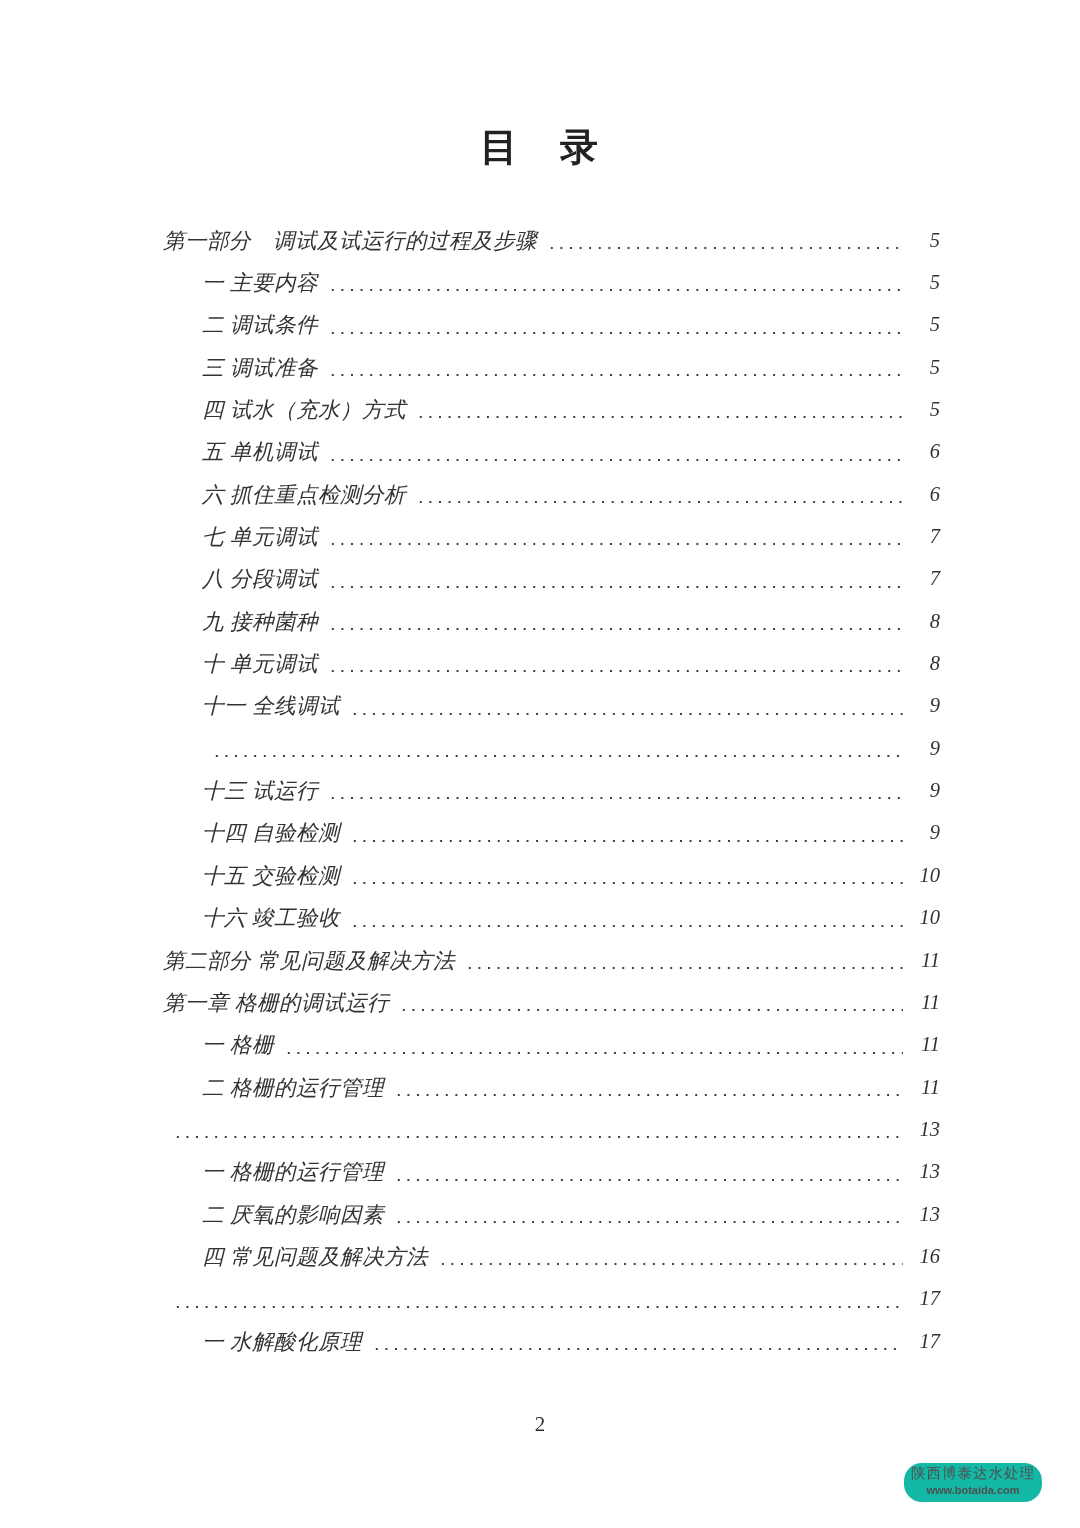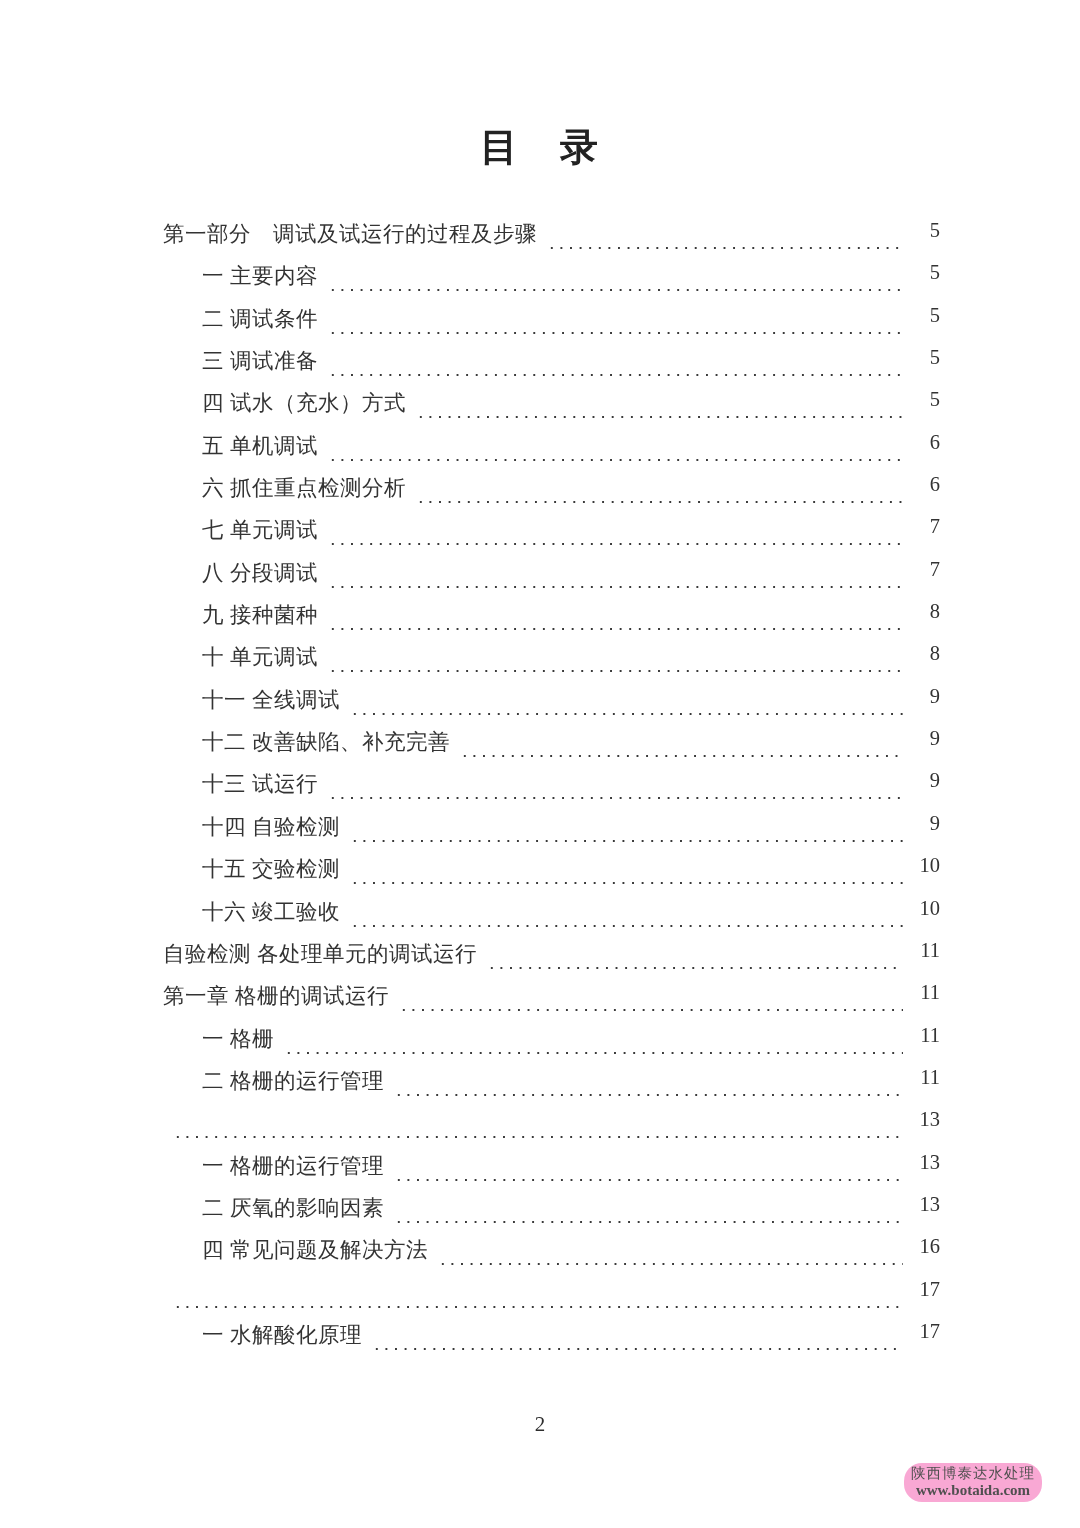--- a/index.html
+++ b/index.html
@@ -26,24 +26,25 @@
     color: #222222;
   }
   .toc {
     position: absolute;
     top: 219px;
     left: 163px;
     width: 777px;
   }
   .row {
     display: flex;
-    align-items: flex-start;
+    align-items: center;
     height: 42.35px;
     font-size: 21.5px;
     color: #333333;
+    font-style: italic;
   }
   .row.sub { padding-left: 39px; }
   .lbl { white-space: nowrap; letter-spacing: 0.5px; }
   .leader {
     flex: 1;
     align-self: stretch;
     margin: 0 5px 0 7px;
     background-image: radial-gradient(circle, #3a3a3a 1.25px, rgba(0,0,0,0) 1.5px);
     background-size: 9.6px 9.6px;
     background-repeat: repeat-x;
@@ -60,35 +61,35 @@
     top: 1412px; left: 0;
     width: 100%;
     text-align: center;
     font-size: 21px;
     color: #2e2e2e;
   }
   .watermark {
     position: absolute;
     top: 1463px;
     right: 38px;
-    background: #f9a8d4;
+    background: #14b8a6;
     color: #4f4f4f;
     padding: 2px 7px 3px 7px;
     text-align: center;
     line-height: 17px;
     border-radius: 18px;
   }
   .watermark .wm-cn {
     font-family: "Liberation Sans", "DejaVu Sans", sans-serif;
     font-size: 14.5px;
     letter-spacing: 1px;
   }
   .watermark .wm-url {
-    font-family: Liberation Serif, serif;
-    font-size: 15px;
+    font-family: Liberation Sans, sans-serif;
+    font-size: 11px;
     font-weight: bold;
   }
 </style>
 </head>
 <body>
 
 <div class="page">
 
   <div class="doc-title">目　录</div>
 
@@ -147,21 +148,20 @@
         <span class="lbl">十 单元调试</span>
         <span class="leader"></span>
         <span class="pg">8</span>
       </div>
     <div class="row sub">
         <span class="lbl">十一 全线调试</span>
         <span class="leader"></span>
         <span class="pg">9</span>
       </div>
     <div class="row sub">
-        <span class="lbl">十二 改善缺陷、补充完善</span>
         <span class="leader"></span>
         <span class="pg">9</span>
       </div>
     <div class="row sub">
         <span class="lbl">十三 试运行</span>
         <span class="leader"></span>
         <span class="pg">9</span>
       </div>
     <div class="row sub">
         <span class="lbl">十四 自验检测</span>
@@ -172,21 +172,21 @@
         <span class="lbl">十五 交验检测</span>
         <span class="leader"></span>
         <span class="pg">10</span>
       </div>
     <div class="row sub">
         <span class="lbl">十六 竣工验收</span>
         <span class="leader"></span>
         <span class="pg">10</span>
       </div>
     <div class="row part">
-        <span class="lbl">自验检测 各处理单元的调试运行</span>
+        <span class="lbl">第二部分 常见问题及解决方法</span>
         <span class="leader"></span>
         <span class="pg">11</span>
       </div>
     <div class="row part">
         <span class="lbl">第一章 格栅的调试运行</span>
         <span class="leader"></span>
         <span class="pg">11</span>
       </div>
     <div class="row sub">
         <span class="lbl">一 格栅</span>

